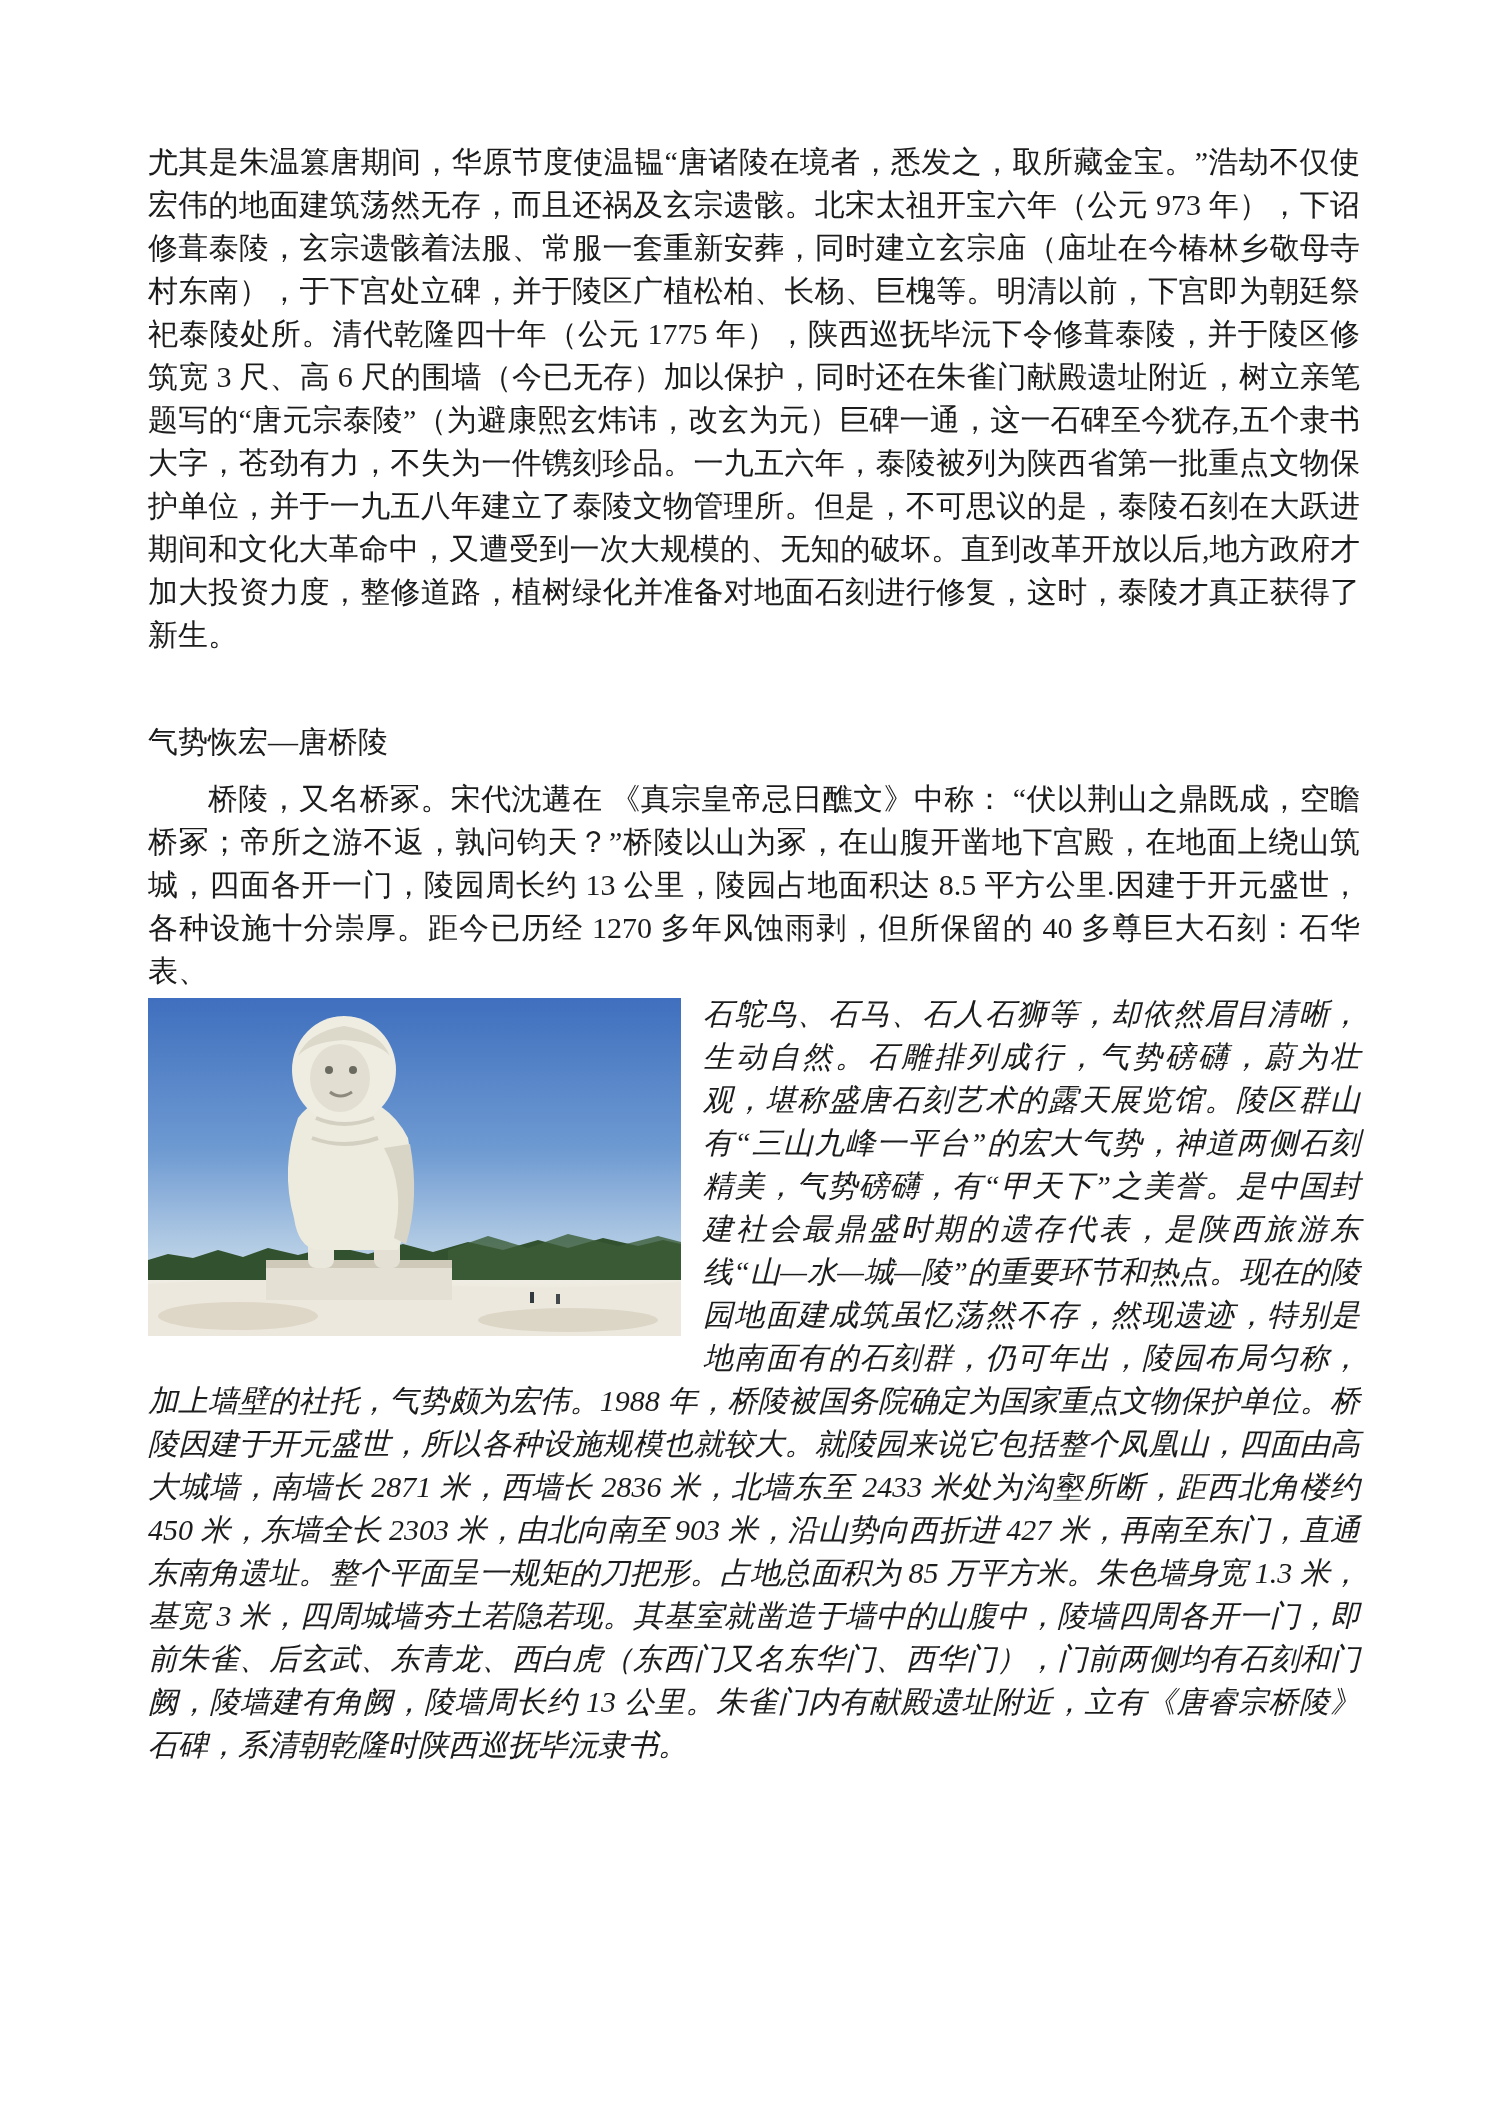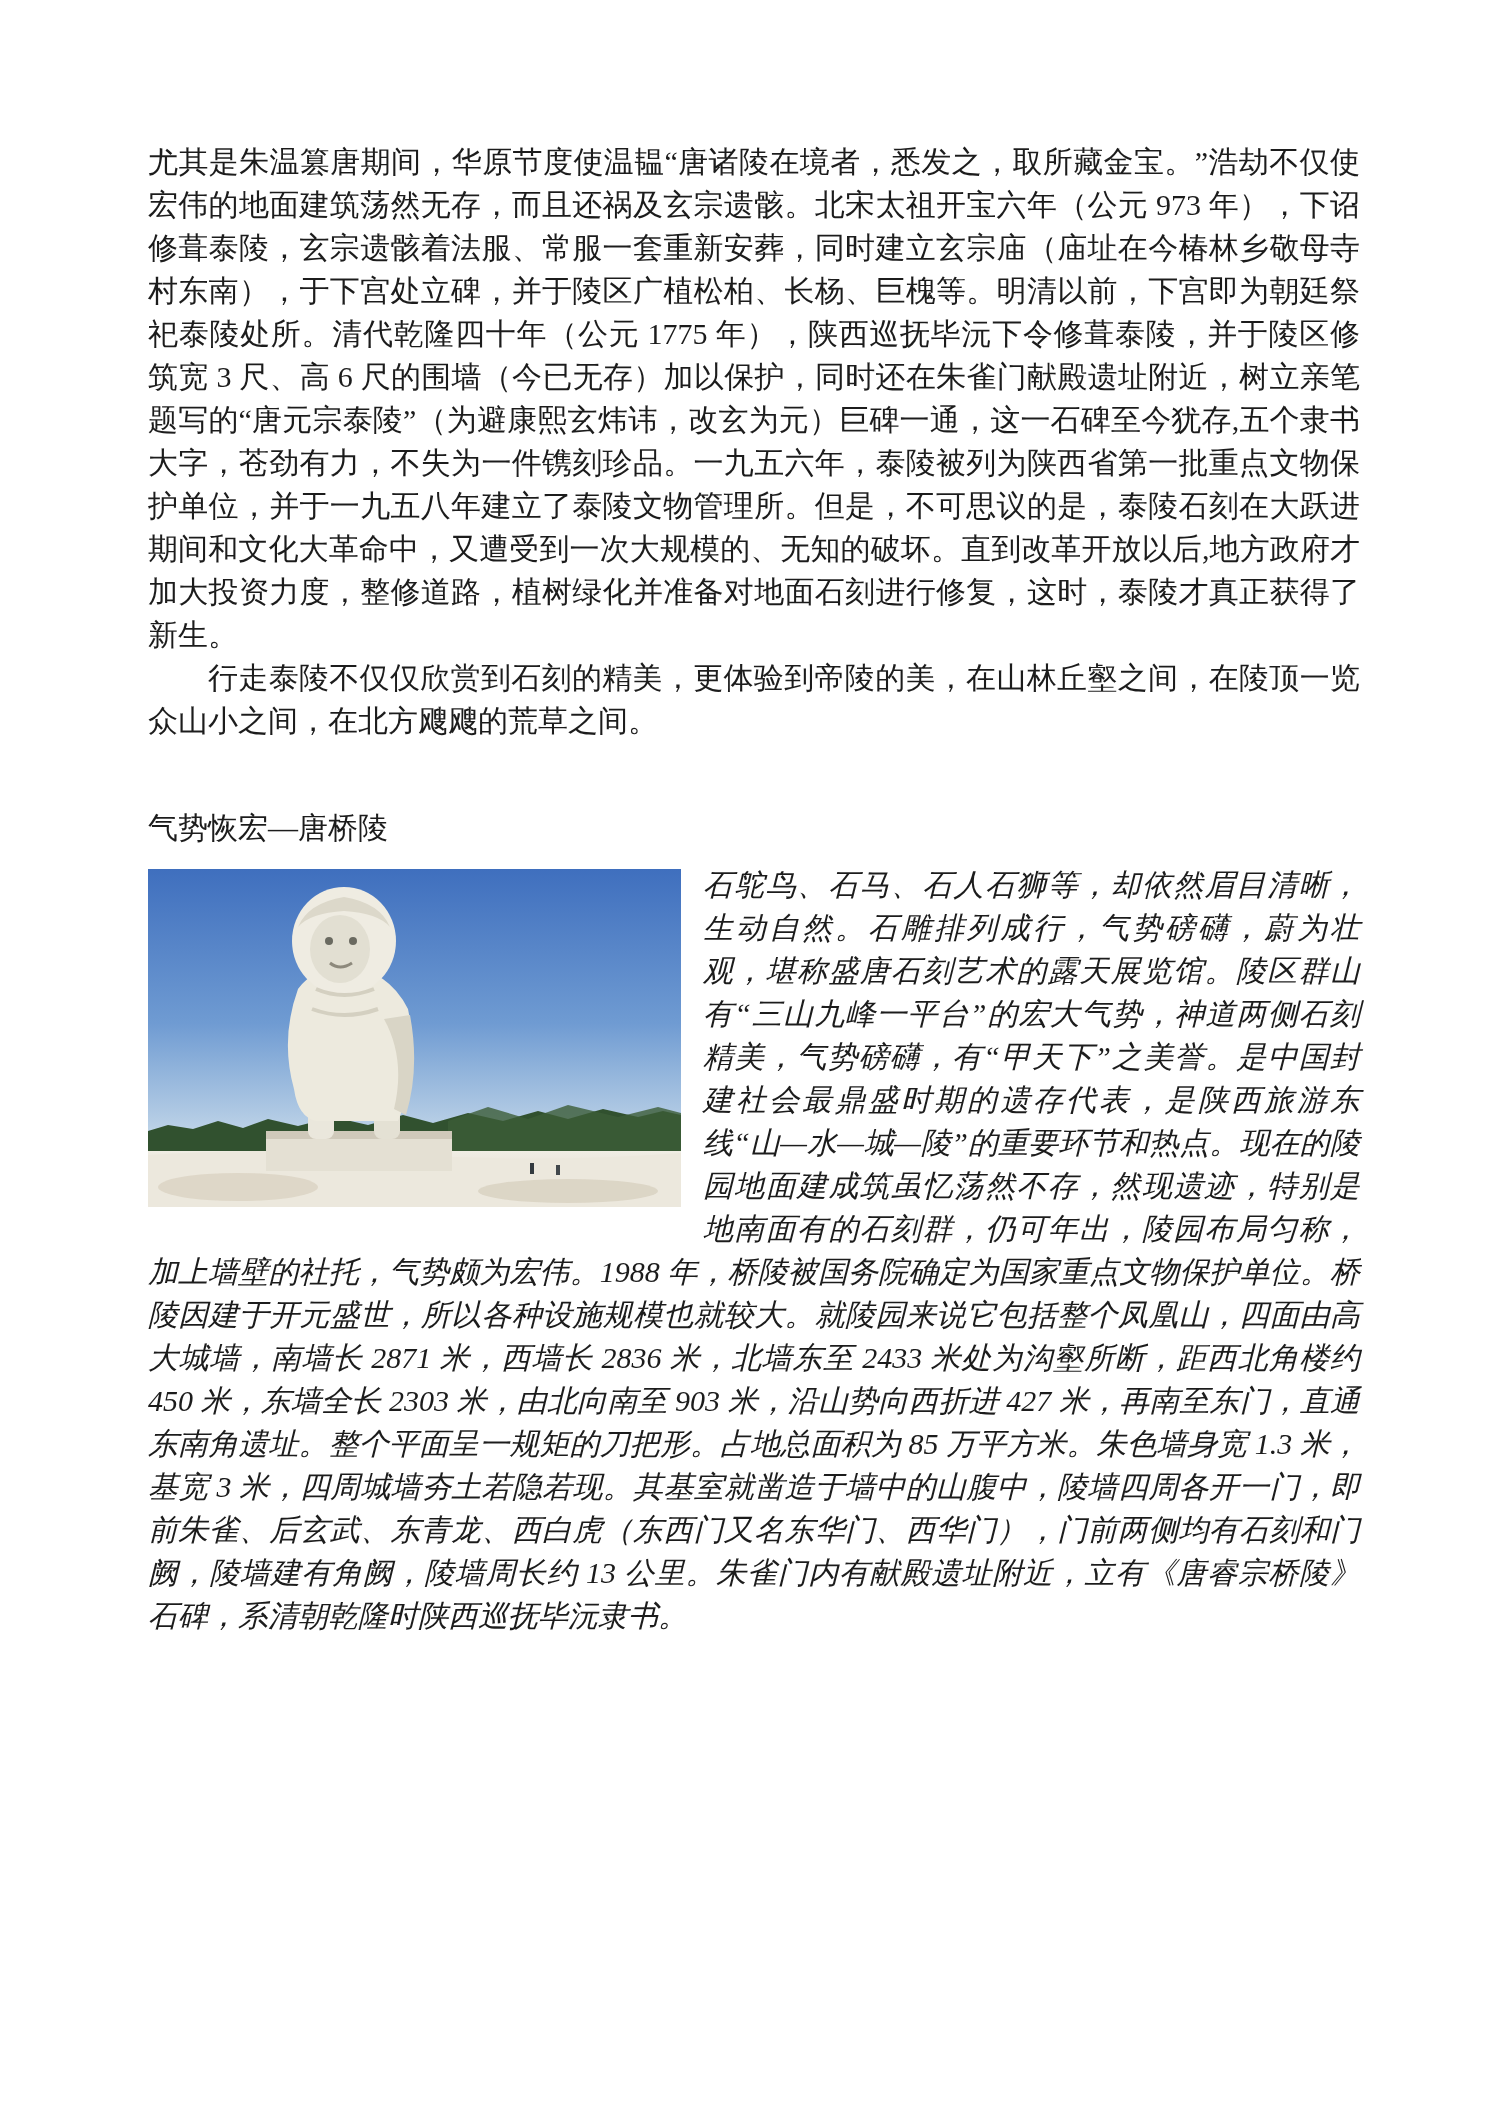--- a/index.html
+++ b/index.html
@@ -49,25 +49,25 @@
   }
   .photo svg { display: block; width: 100%; height: 100%; }
 </style>
 </head>
 <body>
 
 <div class="page">
 
   <p class="body">尤其是朱温篡唐期间，华原节度使温韫“唐诸陵在境者，悉发之，取所藏金宝。”浩劫不仅使宏伟的地面建筑荡然无存，而且还祸及玄宗遗骸。北宋太祖开宝六年（公元 973 年），下诏修葺泰陵，玄宗遗骸着法服、常服一套重新安葬，同时建立玄宗庙（庙址在今椿林乡敬母寺村东南），于下宫处立碑，并于陵区广植松柏、长杨、巨槐等。明清以前，下宫即为朝廷祭祀泰陵处所。清代乾隆四十年（公元 1775 年），陕西巡抚毕沅下令修葺泰陵，并于陵区修筑宽 3 尺、高 6 尺的围墙（今已无存）加以保护，同时还在朱雀门献殿遗址附近，树立亲笔题写的“唐元宗泰陵”（为避康熙玄炜讳，改玄为元）巨碑一通，这一石碑至今犹存,五个隶书大字，苍劲有力，不失为一件镌刻珍品。一九五六年，泰陵被列为陕西省第一批重点文物保护单位，并于一九五八年建立了泰陵文物管理所。但是，不可思议的是，泰陵石刻在大跃进期间和文化大革命中，又遭受到一次大规模的、无知的破坏。直到改革开放以后,地方政府才加大投资力度，整修道路，植树绿化并准备对地面石刻进行修复，这时，泰陵才真正获得了新生。</p>
 
-  <p class="body indent">行走泰陵不仅仅欣赏到石刻的精美，更体验到帝陵的美，在山林丘壑之间，在陵顶一览众山小之间，在北方飕飕的荒草之间。</p>
 
   <h2 class="heading">气势恢宏—唐桥陵</h2>
 
 
+  <p class="body indent">桥陵，又名桥冢。宋代沈遘在 《真宗皇帝忌日醮文》中称： “伏以荆山之鼎既成，空瞻桥冢；帝所之游不返，孰问钧天？”桥陵以山为冢，在山腹开凿地下宫殿，在地面上绕山筑城，四面各开一门，陵园周长约 13 公里，陵园占地面积达 8.5 平方公里.因建于开元盛世，各种设施十分崇厚。距今已历经 1270 多年风蚀雨剥，但所保留的 40 多尊巨大石刻：石华表、</p>
 
   <div class="wrap-block">
     <span class="photo">
       <svg viewBox="0 0 533 338" preserveAspectRatio="none">
         <defs>
           <linearGradient id="sky" x1="0" y1="0" x2="0" y2="1">
             <stop offset="0" stop-color="#3f6fbe"></stop>
             <stop offset="0.55" stop-color="#6f9bd2"></stop>
             <stop offset="0.92" stop-color="#b9d0e6"></stop>
             <stop offset="1" stop-color="#d9e6f1"></stop>

